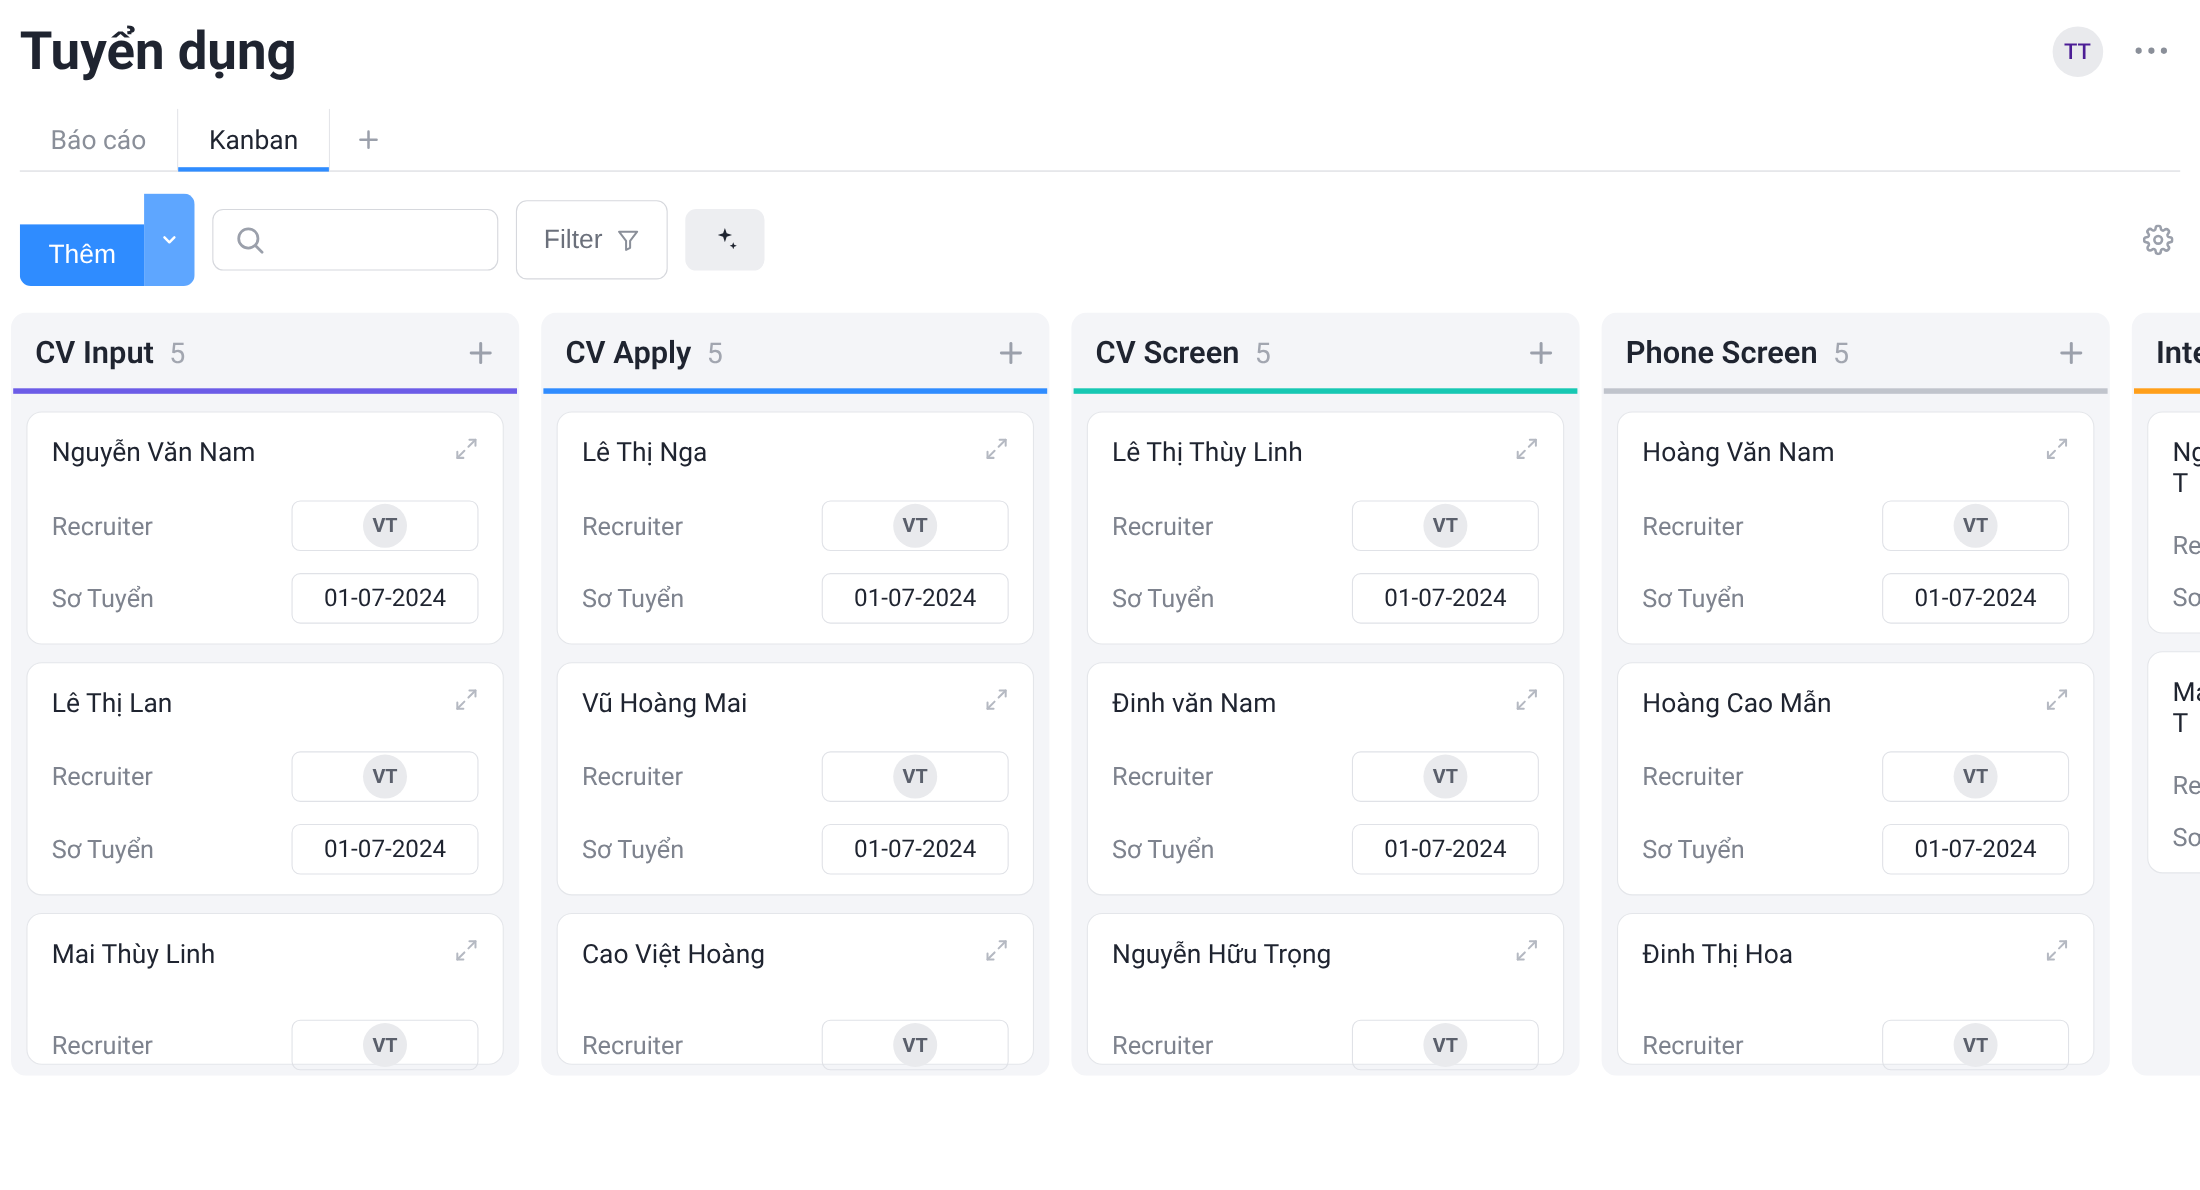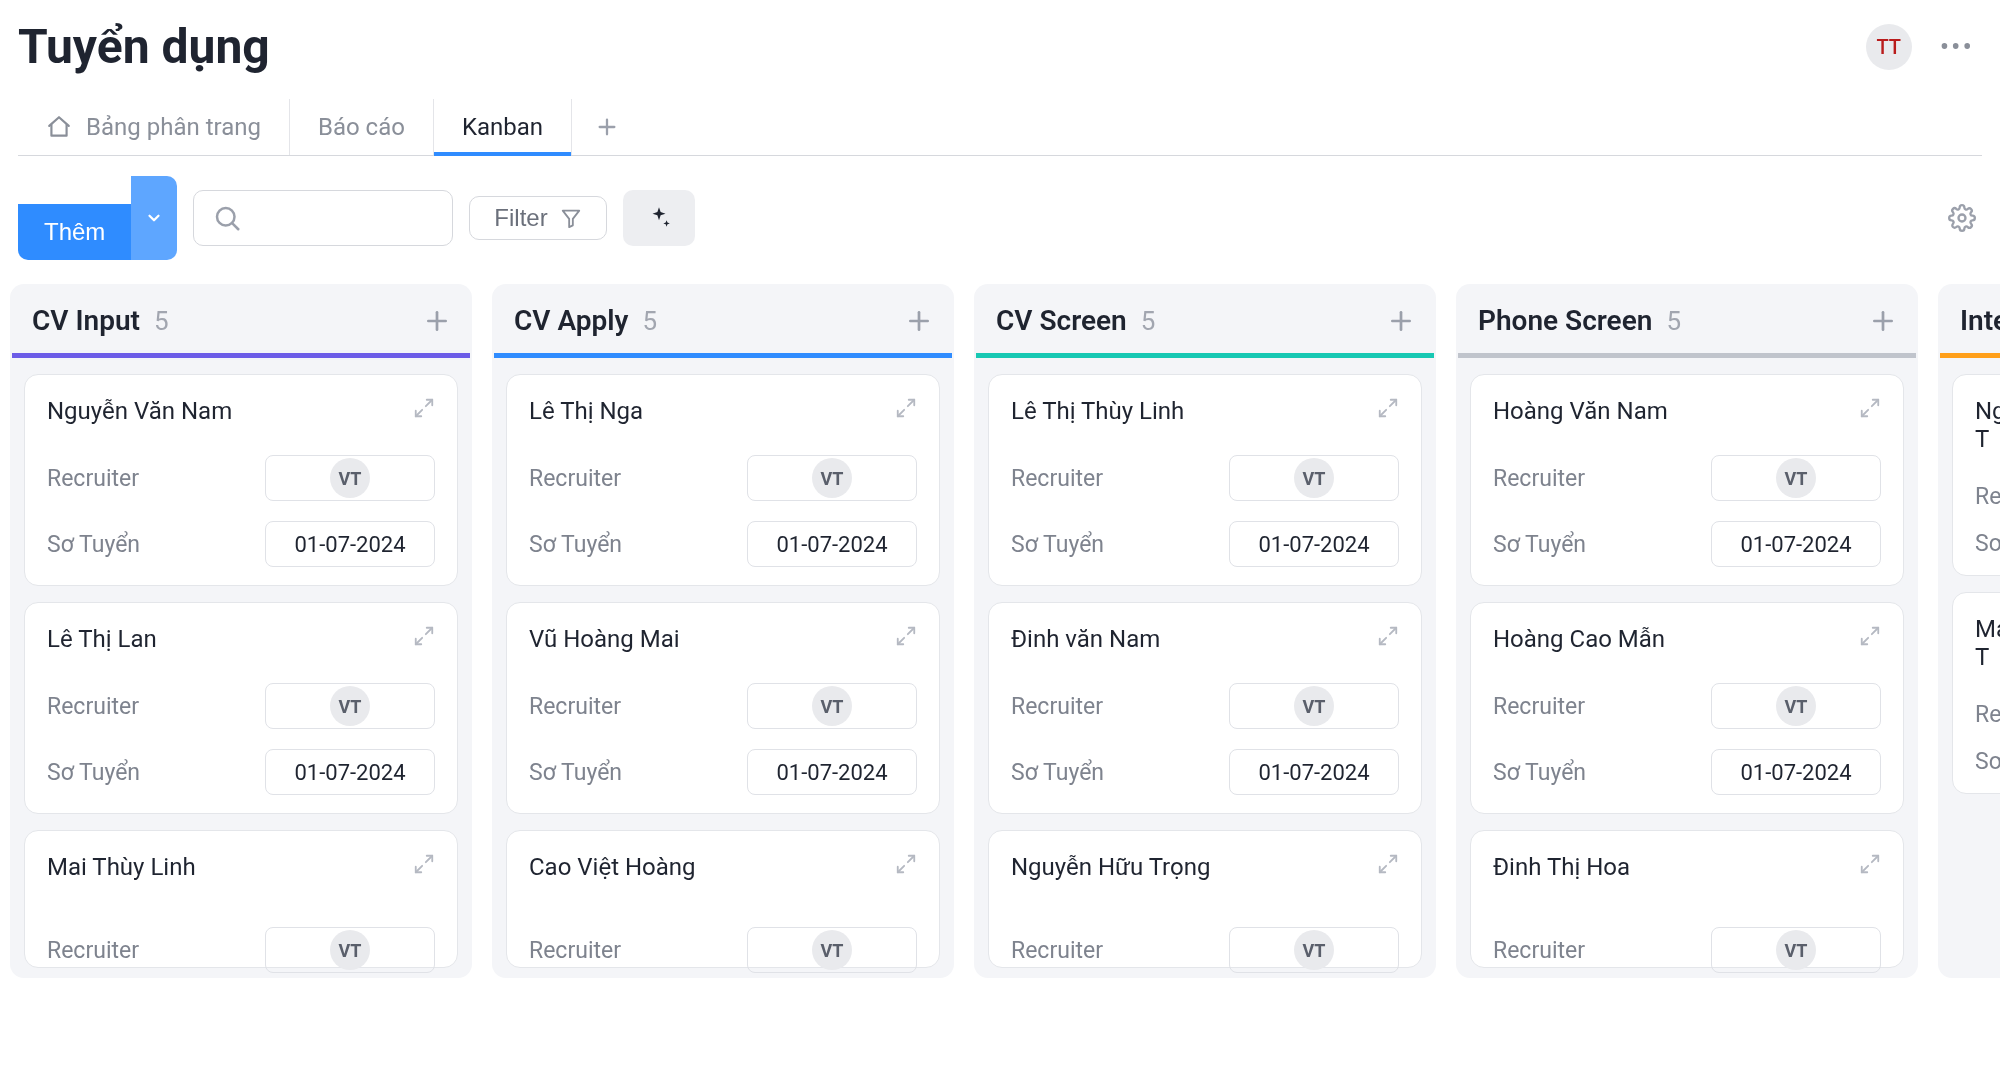--- a/index.html
+++ b/index.html
@@ -26,21 +26,21 @@
   }
   .header-right {
     display: flex;
     align-items: center;
     gap: 20px;
   }
   .avatar-circle {
     width: 46px; height: 46px;
     border-radius: 50%;
     background: #e9eaed;
-    color: #b91c1c;
+    color: #4c1d95;
     display: flex; align-items: center; justify-content: center;
     font-size: 20px; font-weight: 500;
   }
   .more-dots {
     color: #8a8f99;
     font-size: 28px;
     letter-spacing: 2px;
     cursor: pointer;
     padding: 0 8px;
   }
@@ -118,21 +118,21 @@
   }
   .search-box {
     width: 260px; height: 56px;
     border: 1px solid #d6d8dd;
     border-radius: 10px;
     display: flex; align-items: center; justify-content: flex-start;
     padding-left: 18px;
     color: #9ba0ab;
   }
   .filter-btn {
-    height: 44px;
+    height: 72px;
     border: 1px solid #d6d8dd;
     border-radius: 10px;
     background: #fff;
     padding: 0 24px;
     display: inline-flex; align-items: center; gap: 12px;
     font-size: 24px; color: #6b707b;
     cursor: pointer;
   }
   .ai-btn {
     height: 56px; width: 72px;
@@ -253,29 +253,20 @@
 
 <div class="header">
   <h1 class="page-title">Tuyển dụng</h1>
   <div class="header-right">
     <div class="avatar-circle">TT</div>
     <div class="more-dots">•••</div>
   </div>
 </div>
 
 <div class="tabs-row">
-  <div class="tab">
-    <span class="home-icon">
-      <svg width="26" height="26" viewBox="0 0 24 24" fill="none" stroke="#8a8f99" stroke-width="2" stroke-linecap="round" stroke-linejoin="round">
-          <path d="M3 11l9-8 9 8"></path>
-          <path d="M5 10v10h14V10"></path>
-        </svg>
-    </span>
-    <span>Bảng phân trang</span>
-  </div>
   <div class="tab">
     <span>Báo cáo</span>
   </div>
   <div class="tab active">
     <span>Kanban</span>
   </div>
   <div class="tab tab-add">
     <svg width="22" height="22" viewBox="0 0 24 24" fill="none" stroke="#9ba0ab" stroke-width="2.5" stroke-linecap="round">
         <line x1="12" y1="4" x2="12" y2="20"></line>
         <line x1="4" y1="12" x2="20" y2="12"></line>

